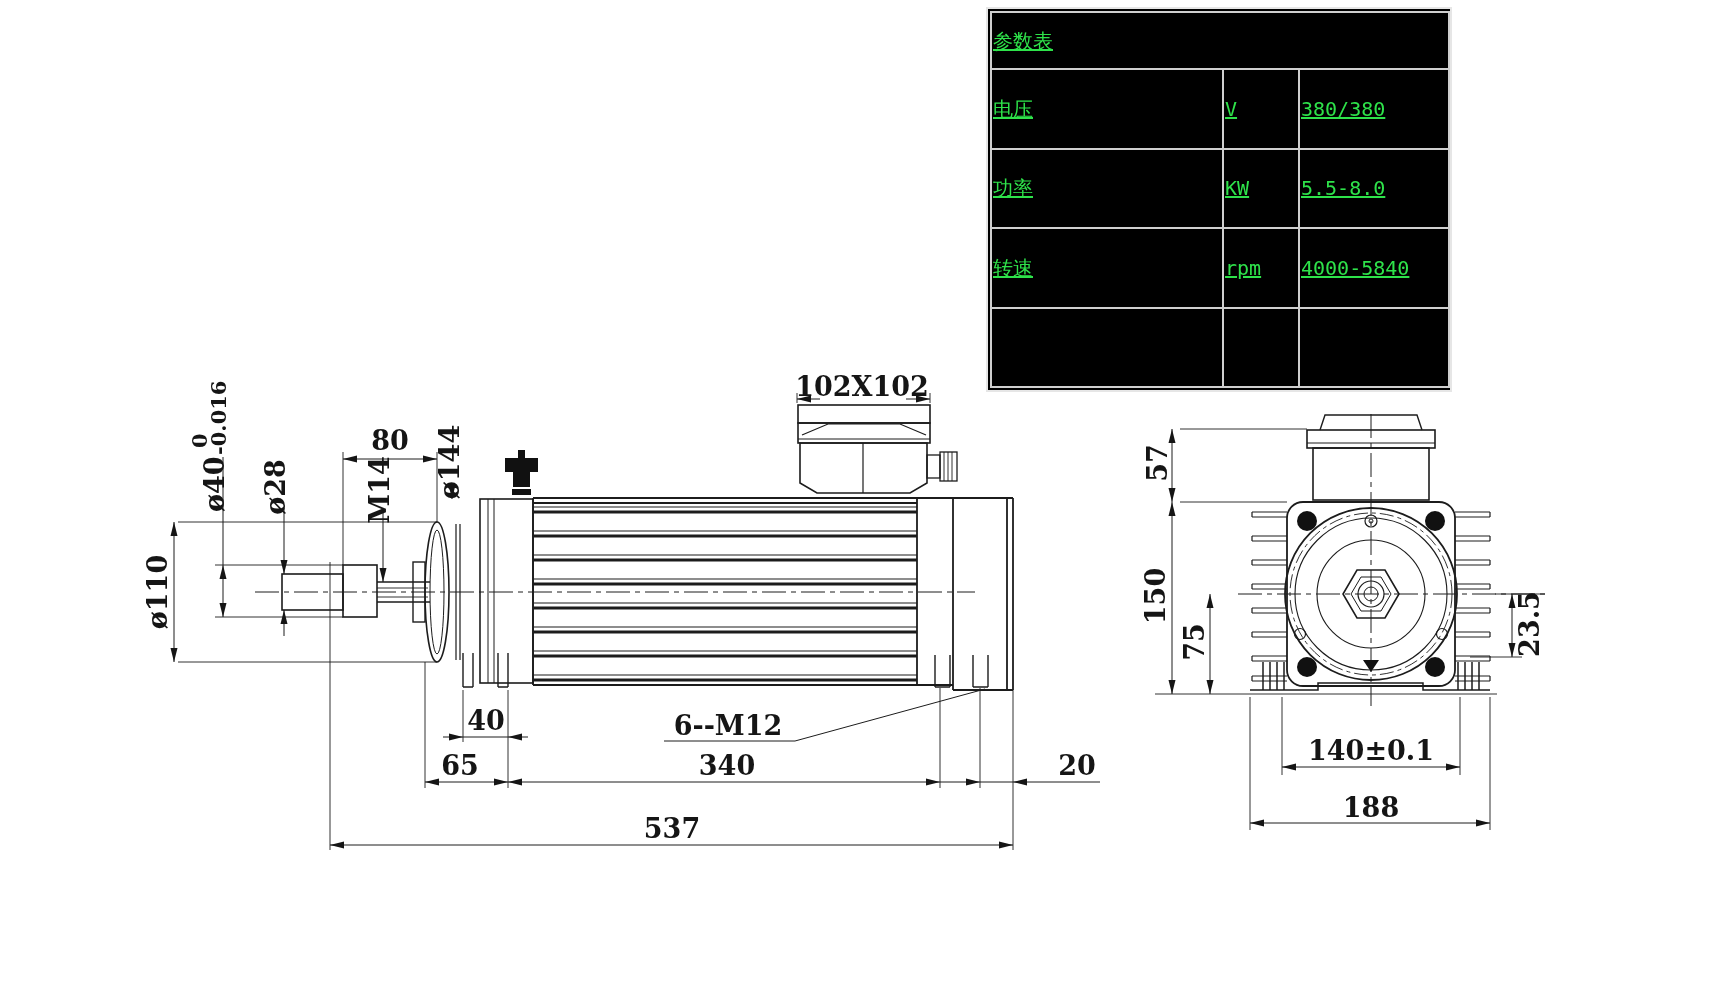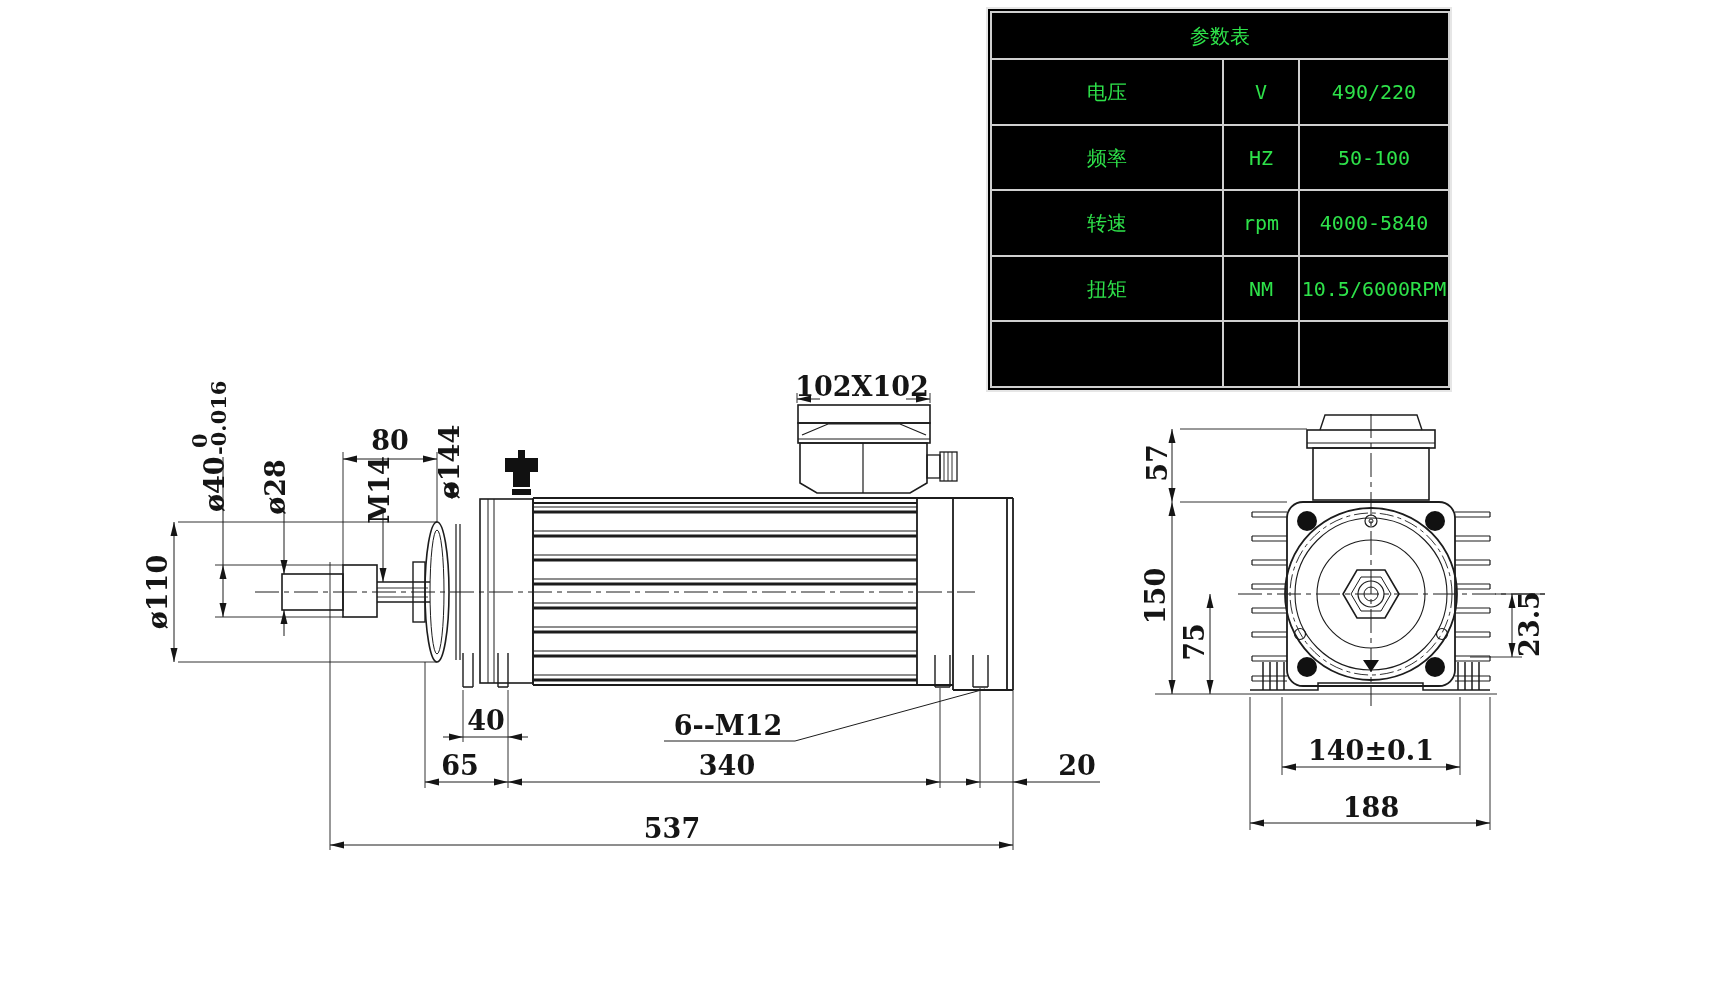--- a/index.html
+++ b/index.html
@@ -5,23 +5,23 @@
 <style>
   html,body{margin:0;padding:0;background:#ffffff;}
   #stage{position:relative;width:1711px;height:984px;background:#ffffff;overflow:hidden;
          font-family:"DejaVu Sans",sans-serif;}
   svg{position:absolute;left:0;top:0;}
   
   .ptable{position:absolute;left:986px;top:7px;width:466px;height:385px;
           background:#000000;border:2px solid #e6e6e6;padding:2px;box-sizing:border-box;}
   .ptable table{width:100%;height:100%;border-collapse:separate;border-spacing:2px;
                 background:#cfcfcf;table-layout:fixed;}
-  .ptable td{background:#000000;color:#2ee24a;text-align:center;vertical-align:middle;
+  .ptable td{background:#000000;color:#2ee24a;text-align:left;vertical-align:middle;
              font-family:"DejaVu Sans Mono",monospace;font-size:20px;line-height:1;
-             overflow:hidden;white-space:nowrap;}
+             overflow:hidden;white-space:nowrap;text-decoration:underline;}
   .ptable tr{height:56px;}
   .ptable tr.trow{height:40px;}
   .ptable col.c1{width:230px;} .ptable col.c2{width:74px;} .ptable col.c3{width:148px;}
   
   .dim{font-family:"DejaVu Serif",serif;font-weight:bold;font-size:27px;fill:#151515;}
   .dim.small{font-size:21px;}
   .ln{stroke:#1c1c1c;fill:none;}
 </style>
 </head>
 <body>
@@ -250,36 +250,31 @@
           <col class="c2">
           <col class="c3">
         </colgroup>
       <tbody>
           <tr class="trow">
         <td colspan="3">参数表</td>
       </tr>
       <tr>
         <td>电压</td>
         <td>V</td>
-        <td>490/220</td>
-      </tr>
-      <tr>
-        <td>频率</td>
-        <td>HZ</td>
-        <td>50-100</td>
+        <td>380/380</td>
+      </tr>
+      <tr>
+        <td>功率</td>
+        <td>KW</td>
+        <td>5.5-8.0</td>
       </tr>
       <tr>
         <td>转速</td>
         <td>rpm</td>
         <td>4000-5840</td>
-      </tr>
-      <tr>
-        <td>扭矩</td>
-        <td>NM</td>
-        <td>10.5/6000RPM</td>
       </tr>
       <tr>
         <td></td>
         <td></td>
         <td></td>
       </tr>
     </tbody>
       </table>
   </div>
 </div>

